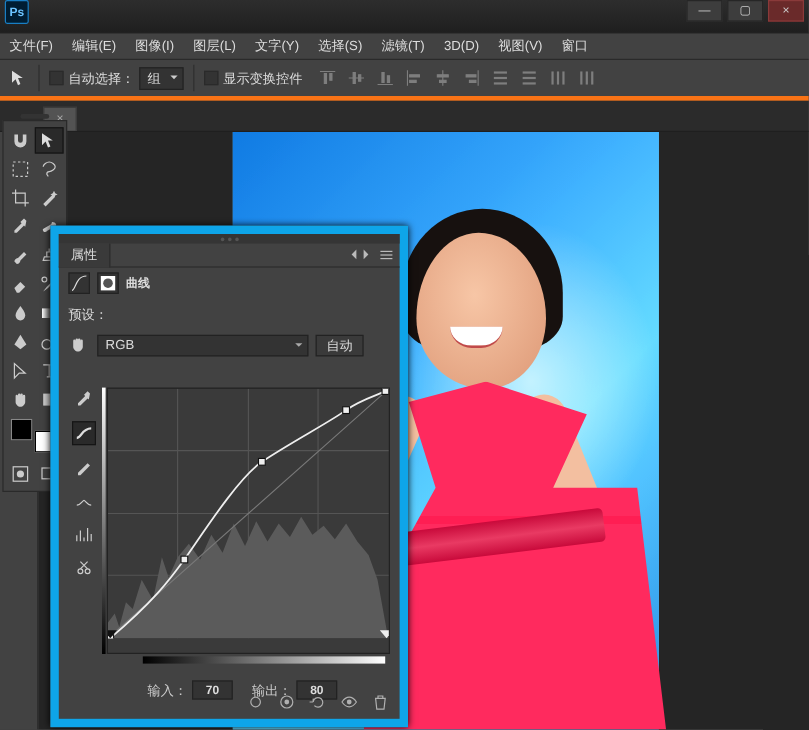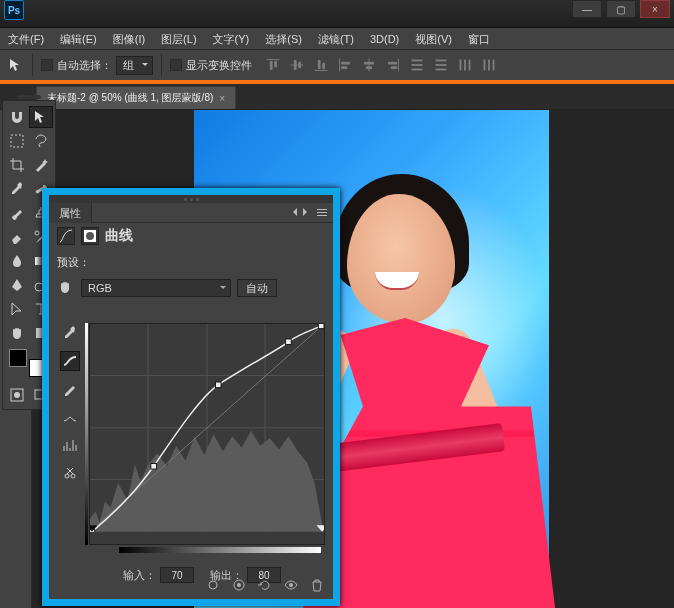--- a/index.html
+++ b/index.html
@@ -71,32 +71,32 @@
 .propstabrow{height:20px;display:flex;align-items:center;border-bottom:1px solid #2c2c2c;}
 .propstab{padding:0 10px;background:#3a3a3a;line-height:20px;border-right:1px solid #2c2c2c;}
 .flyout{margin-left:auto;display:flex;gap:6px;padding-right:6px;}
 .flyout span{width:0;height:0;border:4px solid transparent;}
 .flyout .l{border-right-color:#bbb;}
 .flyout .r{border-left-color:#bbb;}
 .flyout .m{width:10px;height:10px;border:none;display:flex;flex-direction:column;gap:2px;justify-content:center;}
 .flyout .m i{height:1px;background:#bbb;display:block;}
 .propsrow{display:flex;align-items:center;height:26px;padding:0 8px;gap:6px;}
 .iconbox{width:18px;height:18px;border:1px solid #222;background:#333;display:flex;align-items:center;justify-content:center;font-size:10px;}
-.bold{font-weight:bold;font-size:14px;font-family:Liberation Serif, serif;}
+.bold{font-weight:bold;font-size:10px;font-family:Liberation Serif, serif;}
 .sel{flex:1;background:#333;border:1px solid #222;height:18px;position:relative;padding:0 6px;line-height:16px;}
 .sel::after{content:"";position:absolute;right:4px;top:6px;border:3px solid transparent;border-top-color:#aaa;}
-.sel.short{flex:none;width:150px;}
+.sel.short{flex:none;width:176px;}
 .btn{background:#3a3a3a;border:1px solid #222;padding:1px 8px;height:18px;}
 .graph-side{position:absolute;top:128px;bottom:48px;left:6px;width:30px;display:flex;flex-direction:column;gap:8px;align-items:center;}
 .graph-side .t{width:20px;height:20px;display:flex;align-items:center;justify-content:center;}
 .graph-side .t.active{background:#2a2a2a;border:1px solid #151515;}
 .graph{position:absolute;top:128px;left:40px;right:8px;height:222px;background:#3a3a3a;border:1px solid #222;}
 .graph svg{position:absolute;inset:0;}
 .iorow{position:absolute;left:40px;right:8px;top:354px;display:flex;align-items:center;gap:4px;font-size:11px;color:#ccc;height:20px;}
-.numbox{width:34px;height:16px;background:#333;border:1px solid #222;color:#ddd;font-size:10px;text-align:center;}
+.numbox{width:34px;height:16px;background:#333;border:1px solid #222;color:#ddd;font-size:10px;text-align:center;font-weight:bold;}
 .bottomicons{position:absolute;bottom:6px;right:8px;display:flex;gap:10px;}
 .bottomicons .bi{width:16px;height:16px;opacity:.8;}
 .vramp{position:absolute;top:128px;left:36px;width:3px;height:222px;background:linear-gradient(#fff,#000);}
 .hramp2{position:absolute;top:352px;left:70px;width:202px;height:6px;background:linear-gradient(to right,#000,#fff);}
 </style>
 </head>
 <body>
 
 <div class="titlebar">
   <span class="ps-logo">Ps</span>
@@ -170,21 +170,20 @@
     <span class="align-icon"><svg viewBox="0 0 22 22">
           <rect x="5" y="5" width="2" height="12" fill="#bbb"></rect>
           <rect x="10" y="5" width="2" height="12" fill="#bbb"></rect>
           <rect x="15" y="5" width="2" height="12" fill="#bbb"></rect>
         </svg></span>
   </div>
 </div>
 
 <div class="tabrow">
   <div class="doctab">
-    <span>未标题-2 @ 50% (曲线 1, 图层蒙版/8) </span>
     <span class="x">×</span>
   </div>
 </div>
 
 <div class="toolsA">
   <div class="tool">
       <svg viewBox="0 0 16 16">
         <path d="M3 3h3v5a2 2 0 0 0 4 0V3h3v6a5 5 0 0 1-10 0z" fill="#ccc"></path>
       </svg>
     </div>

